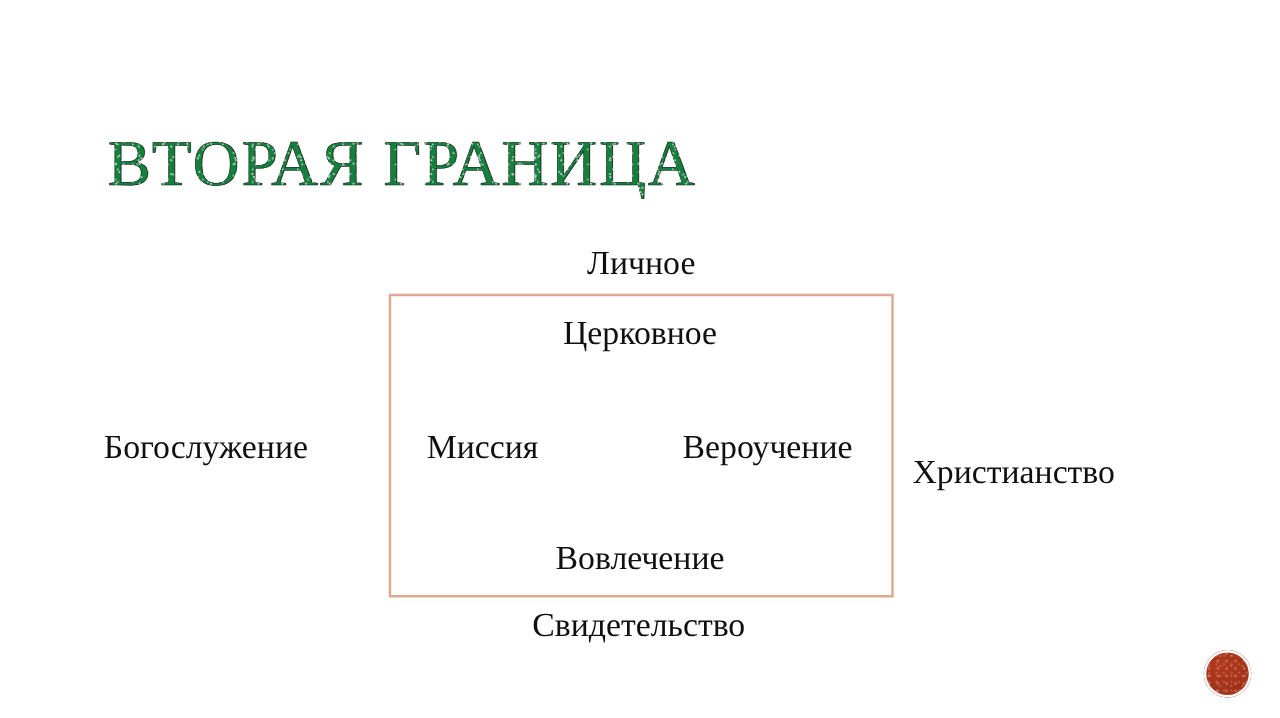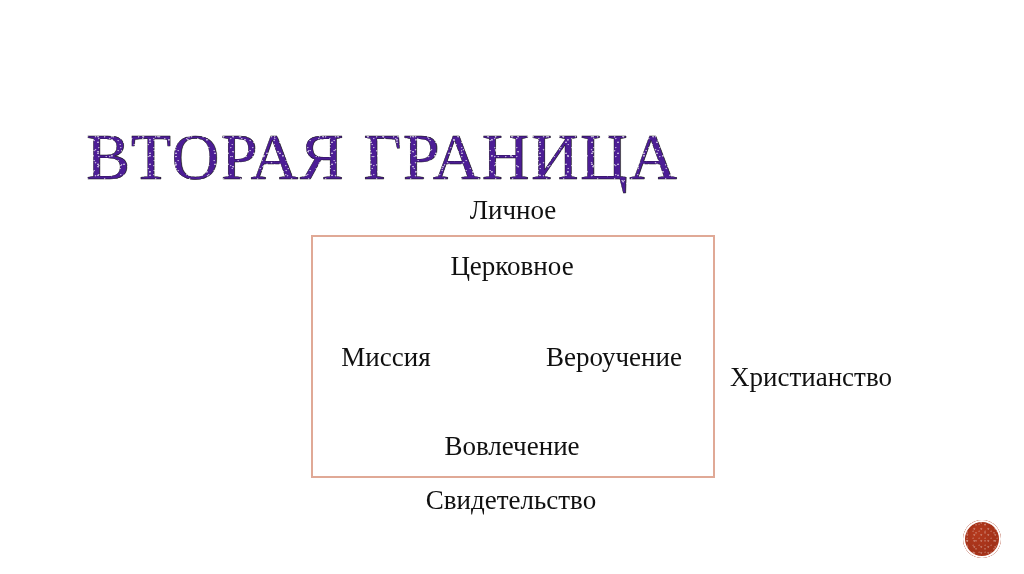--- a/index.html
+++ b/index.html
@@ -17,27 +17,27 @@
     position: relative;
     width: 1024px;
     height: 574px;
     background: #ffffff;
   }
 
   
   #slide-title {
     position: absolute;
     left: 86px;
-    top: 82px;
+    top: 66px;
     font-family: "Liberation Serif", "DejaVu Serif", serif;
-    font-size: 66px;
+    font-size: 52px;
     line-height: 62px;
     letter-spacing: 1.5px;
     font-weight: 400;
-    color: #4c1d95;
+    color: #15803d;
     text-transform: uppercase;
     white-space: nowrap;
     
     -webkit-text-stroke: 0.4px #111111;
     text-shadow:
        0.4px 0 0 rgba(20,20,20,0.55),
       -0.4px 0 0 rgba(255,255,255,0.30),
        0 0.5px 0 rgba(255,255,255,0.22),
        0.8px 0.3px 0 rgba(0,0,0,0.18);
   }
@@ -135,20 +135,21 @@
 <div id="slide">
 
   <h1 id="slide-title">ВТОРАЯ ГРАНИЦА</h1>
 
   <div id="diagram">
 
     <div class="boundary-box"></div>
 
     <div class="diagram-label center-label" id="label-personal">Личное</div>
 
+    <div class="diagram-label" id="label-worship">Богослужение</div>
 
     <div class="diagram-label" id="label-christianity">Христианство</div>
 
     <div class="diagram-label center-label" id="label-witness">Свидетельство</div>
 
     <div class="diagram-label center-label" id="label-mission">Миссия</div>
 
     <div class="diagram-label center-label" id="label-church">Церковное</div>
 
     <div class="diagram-label center-label" id="label-doctrine">Вероучение</div>

